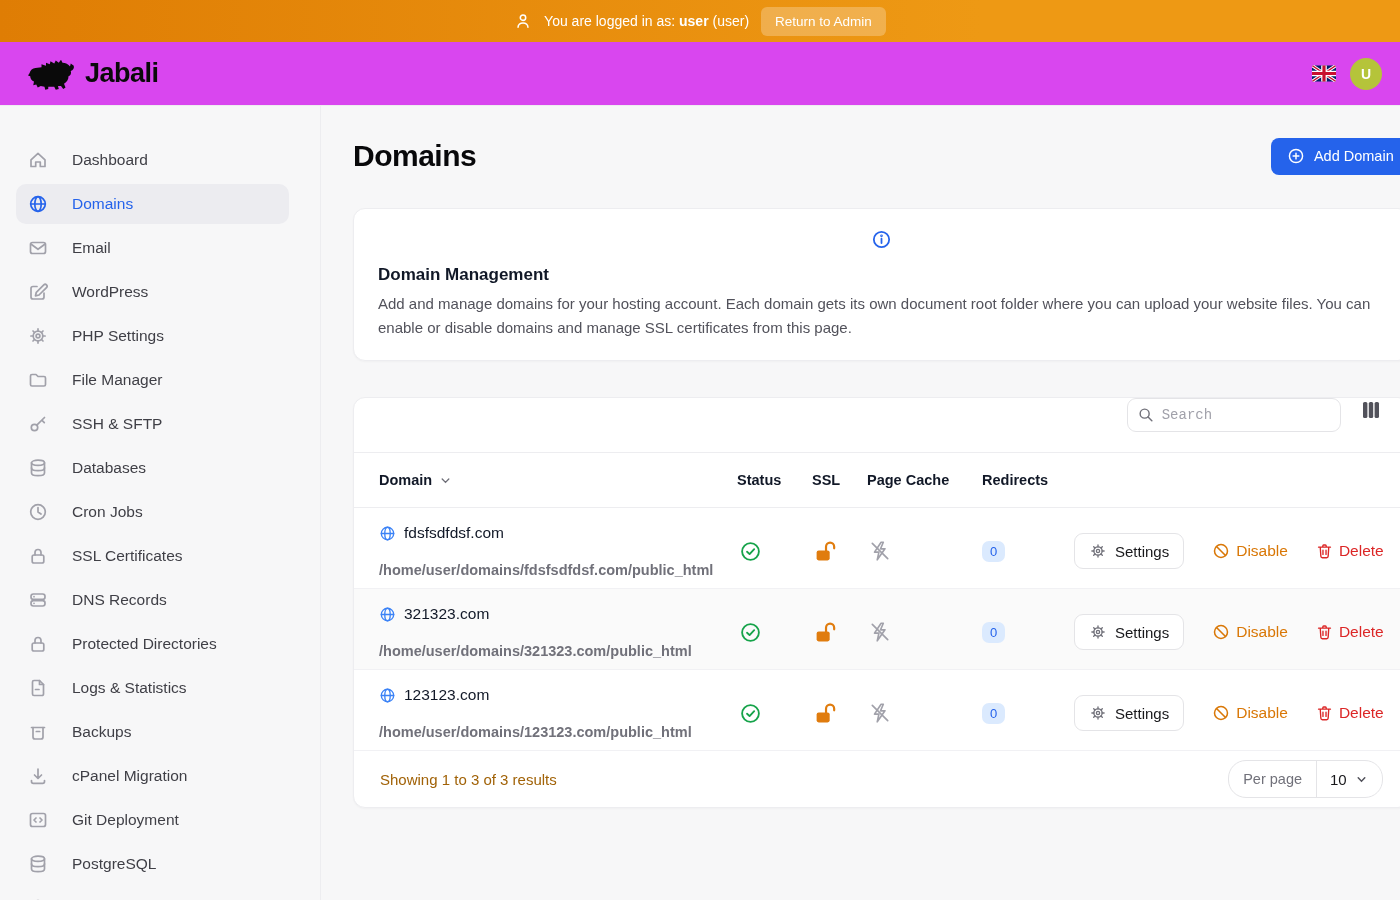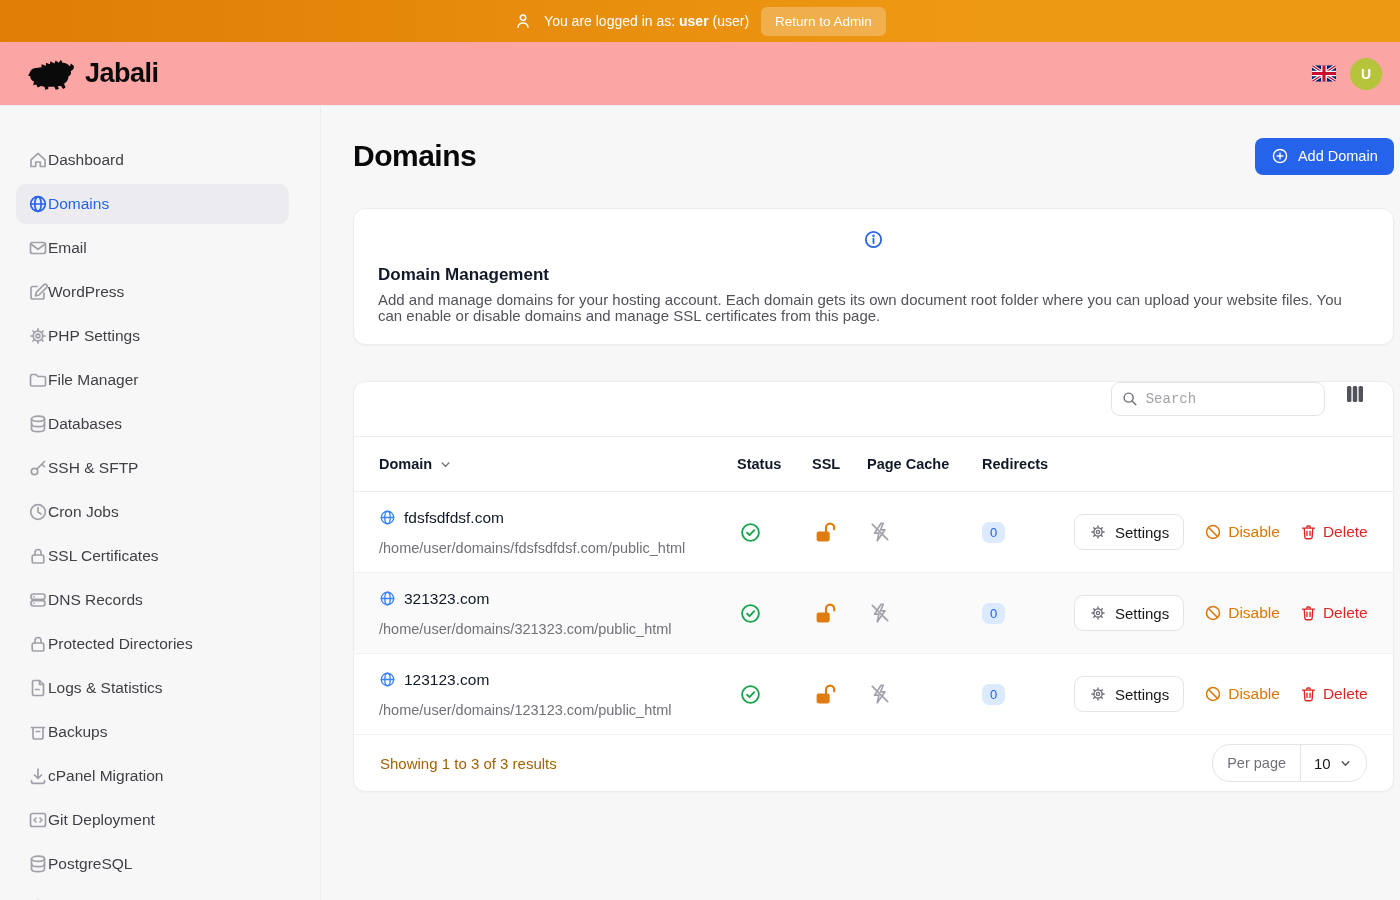--- a/index.html
+++ b/index.html
@@ -5,65 +5,65 @@
   * { margin:0; padding:0; box-sizing:border-box; }
   html,body { width:1400px; height:900px; overflow:hidden; }
   body { font-family:"Liberation Sans","DejaVu Sans",sans-serif; background:#f7f7f8; color:#18181b; }
 
   
   .topbar { height:42px; background:linear-gradient(90deg,#df7d04 0%,#ee9914 70%); display:flex; align-items:center; justify-content:center; gap:12px; color:#fff; font-size:14px; }
   .topbar .msg b { font-weight:700; }
   .return-btn { background:rgba(255,255,255,.25); border:none; color:#fff; padding:7px 14px; border-radius:6px; font-size:13.5px; cursor:pointer; font-family:inherit; }
 
   
-  .header { height:64px; background:#fca5a5; border-bottom:1px solid #ededf0; display:flex; align-items:center; padding:0 18px 0 28px; }
+  .header { height:64px; background:#d946ef; border-bottom:1px solid #ededf0; display:flex; align-items:center; padding:0 18px 0 28px; }
   .brand { display:flex; align-items:center; gap:9px; font-size:27px; font-weight:800; letter-spacing:-.5px; color:#0a0a0a; }
   .header-right { margin-left:auto; display:flex; align-items:center; gap:14px; }
   .flag { border-radius:2.5px; display:block; }
   .avatar { width:32px; height:32px; border-radius:50%; background:#b5c43a; color:#fff; font-weight:700; display:flex; align-items:center; justify-content:center; font-size:14px; cursor:pointer; }
 
   
   .layout { display:flex; height:794px; }
   .sidebar { width:321px; border-right:1px solid #ededf0; padding-top:34px; flex-shrink:0; overflow:hidden; }
-  .nav-item { display:flex; align-items:center; gap:0; height:40px; margin:0 31px 4px 16px; padding:0 12px; border-radius:10px; font-size:15.5px; color:#3f3f46; cursor:pointer; }
+  .nav-item { display:flex; align-items:center; gap:24px; height:40px; margin:0 31px 4px 16px; padding:0 12px; border-radius:10px; font-size:15.5px; color:#3f3f46; cursor:pointer; }
   .nav-item svg { flex-shrink:0; stroke:#a1a1aa; fill:none; stroke-width:1.7; stroke-linecap:round; stroke-linejoin:round; }
   .nav-item.active { background:#ececf0; color:#2563eb; font-weight:500; }
   .nav-item.active svg { stroke:#2563eb; }
 
   .main { flex:1; padding:0 32px; }
 
   
   .page-head { margin-top:26px; display:flex; align-items:center; justify-content:space-between; height:48px; }
   h1 { font-size:30px; font-weight:800; color:#09090b; letter-spacing:-.5px; }
   .add-btn { background:#2563eb; color:#fff; border:none; border-radius:8px; height:37px; padding:0 16px; display:flex; gap:9px; align-items:center; font-size:14.5px; cursor:pointer; font-family:inherit; }
 
   
   .info-card { margin-top:28px; background:#fff; border:1px solid #ededf0; border-radius:12px; padding:20px 24px; display:flex; gap:15px; align-items:center; box-shadow:0 1px 2px rgba(0,0,0,.03);flex-direction:column; }
   .info-card .txt h2 { font-size:17px; font-weight:700; color:#111827; margin-bottom:7px; }
-  .info-card .txt p { font-size:15px; line-height:16px; color:#52525b; }
+  .info-card .txt p { font-size:15px; line-height:24px; color:#52525b; }
 
   
   .table-card { margin-top:36px; background:#fff; border:1px solid #ededf0; border-radius:12px; box-shadow:0 1px 2px rgba(0,0,0,.03); overflow:hidden; }
   .toolbar { height:54px; display:flex; align-items:flex-start; justify-content:flex-end; gap:18px; padding:0 26px;font-family:Liberation Mono, monospace; }
   .search { position:relative; width:214px; }
   .search input { width:100%; height:34px; border:1px solid #e4e4e7; border-radius:9px; padding:0 10px 0 34px; font-size:14px; color:#18181b; outline:none; font-family:inherit; }
   .search input::placeholder { color:#a1a1aa; }
   .search .s-icon { position:absolute; left:10px; top:8px; }
   .cols-btn { background:none; border:none; cursor:pointer; display:flex; padding:2px; }
 
   .grid { display:grid; grid-template-columns:358px 75px 55px 115px 92px 1fr; align-items:center; padding:16px 25px; }
   .thead { height:56px; border-top:1px solid #ededf0; border-bottom:1px solid #ededf0; font-weight:700; font-size:14.5px; color:#111827; }
   .th-domain { display:flex; align-items:center; gap:6px; cursor:pointer; }
   .trow { height:81px; border-bottom:1px solid #f1f1f4; }
   .trow.alt { background:#fafafa; }
   .domain-cell .dn { display:flex; align-items:center; gap:8px; font-size:15.5px; color:#111827; }
-  .domain-cell .dp { font-size:14.5px; color:#71717a; margin-top:13px; }
+  .domain-cell .dp { font-size:14.5px; color:#71717a; margin-top:20px;font-weight:bold; }
   .icon-cell { padding-left:2px; }
   .redir-badge { display:inline-block; background:#dbeafe; color:#2563eb; font-size:13px; font-weight:500; padding:3px 8px; border-radius:7px; }
-  .actions { justify-self:end; display:flex; align-items:center; gap:20px; }
+  .actions { justify-self:end; display:flex; align-items:center; gap:28px; }
   .settings-btn { display:flex; gap:8px; align-items:center; border:1px solid #e4e4e7; background:#fff; border-radius:9px; height:36px; padding:0 14px; font-size:15px; color:#18181b; cursor:pointer; font-family:inherit; }
   .link-btn { display:flex; gap:6px; align-items:center; background:none; border:none; font-size:15.5px; cursor:pointer; font-family:inherit;justify-content:flex-end; }
   .link-btn.disable { color:#d97706; }
   .link-btn.delete { color:#dc2626; }
 
   .tfoot { height:56px; display:flex; align-items:center; justify-content:space-between; padding:0 26px; }
   .summary { font-size:15px; color:#a16207; }
   .perpage { display:flex; align-items:stretch; border:1px solid #e4e4e7; border-radius:18px; overflow:hidden; height:38px; cursor:pointer; background:#fff; }
   .pp-label { display:flex; align-items:center; padding:0 14px; color:#71717a; font-size:14.5px; border-right:1px solid #e4e4e7; }
   .pp-value { display:flex; align-items:center; gap:7px; padding:0 13px; font-size:15px; color:#18181b; }
@@ -147,32 +147,32 @@
       <span>PHP Settings</span>
     </div>
     <div class="nav-item">
       <svg width="20" height="20" viewBox="0 0 20 20">
           <path d="M2.5 6 a1.5 1.5 0 0 1 1.5 -1.5 h4 l2 2 h6 a1.5 1.5 0 0 1 1.5 1.5 v6.5 a1.5 1.5 0 0 1 -1.5 1.5 H4 a1.5 1.5 0 0 1 -1.5 -1.5 Z"></path>
         </svg>
       <span>File Manager</span>
     </div>
     <div class="nav-item">
       <svg width="20" height="20" viewBox="0 0 20 20">
+          <circle cx="6.5" cy="13.5" r="3.2"></circle>
+          <path d="M8.8 11.2 L16.5 3.5 M13.8 6.2 L16.3 8.7"></path>
+        </svg>
+      <span>SSH &amp; SFTP</span>
+    </div>
+    <div class="nav-item">
+      <svg width="20" height="20" viewBox="0 0 20 20">
           <ellipse cx="10" cy="4.8" rx="6.5" ry="2.6"></ellipse>
           <path d="M3.5 4.8 V15 c0 1.5 2.9 2.7 6.5 2.7 s6.5 -1.2 6.5 -2.7 V4.8"></path>
           <path d="M3.5 9.9 c0 1.5 2.9 2.7 6.5 2.7 s6.5 -1.2 6.5 -2.7"></path>
         </svg>
       <span>Databases</span>
-    </div>
-    <div class="nav-item">
-      <svg width="20" height="20" viewBox="0 0 20 20">
-          <circle cx="6.5" cy="13.5" r="3.2"></circle>
-          <path d="M8.8 11.2 L16.5 3.5 M13.8 6.2 L16.3 8.7"></path>
-        </svg>
-      <span>SSH &amp; SFTP</span>
     </div>
     <div class="nav-item">
       <svg width="20" height="20" viewBox="0 0 20 20">
           <circle cx="10" cy="10" r="7.3"></circle>
           <path d="M10 5.6 V10 L13 12"></path>
         </svg>
       <span>Cron Jobs</span>
     </div>
     <div class="nav-item">
       <svg width="20" height="20" viewBox="0 0 20 20">

